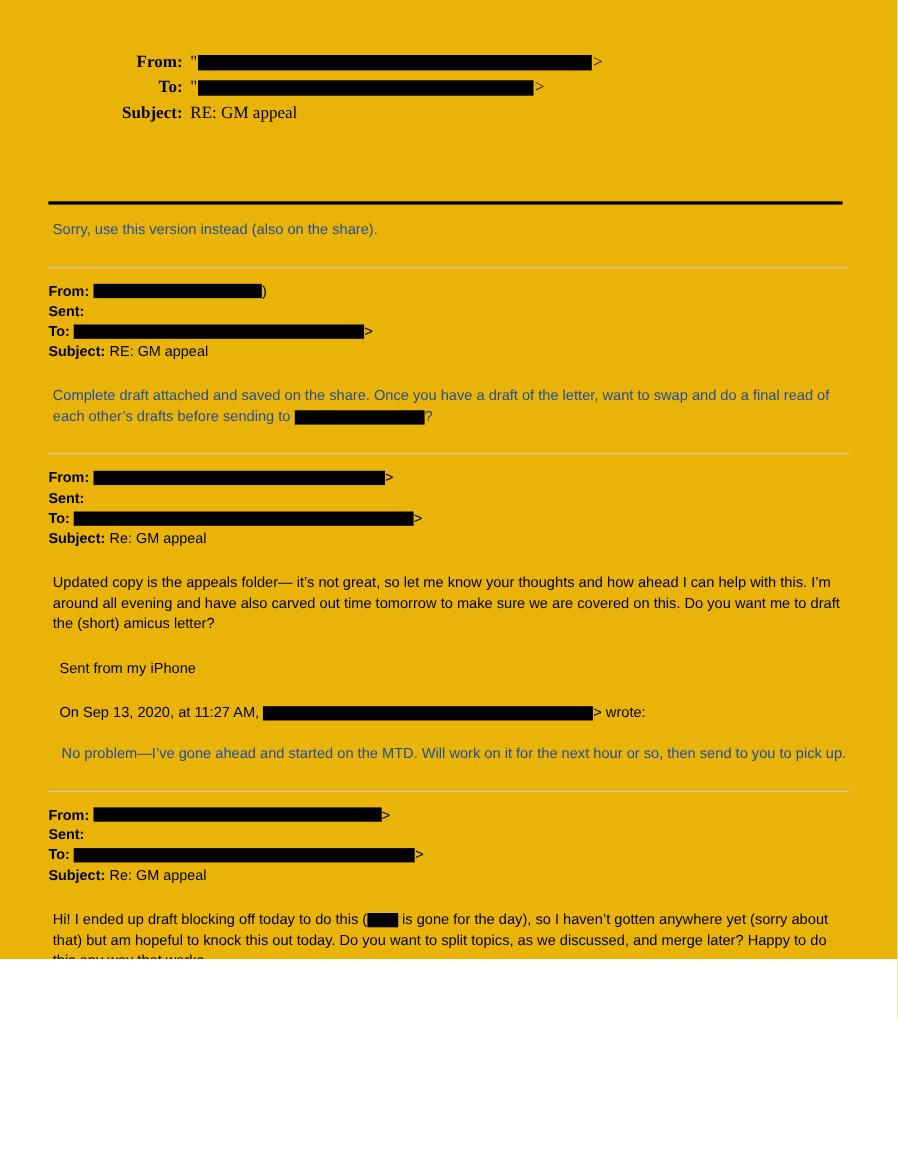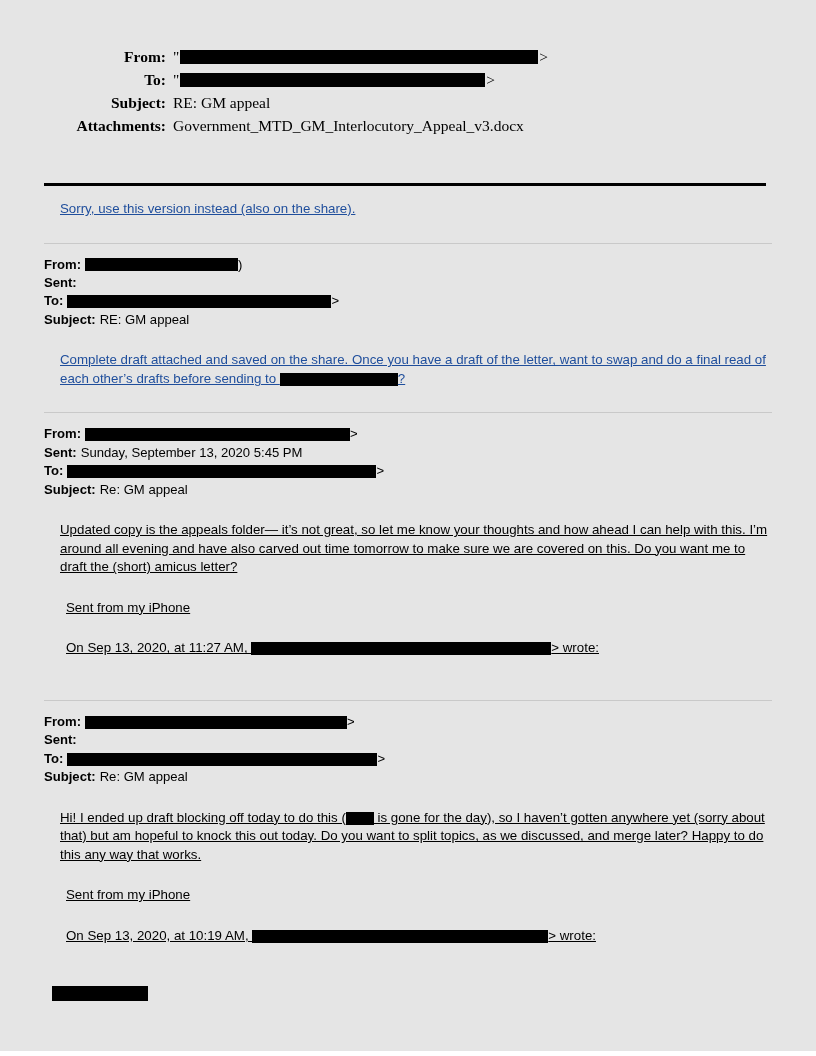--- a/index.html
+++ b/index.html
@@ -2,23 +2,23 @@
 <html><head>
 <meta charset="utf-8">
 <style>
   html, body {
     margin: 0;
     padding: 0;
     background: #ffffff;
   }
   .page {
     width: 816px;
-    height: 1051px;
+    height: 872px;
     position: relative;
-    background: #e5e5e5;
+    background: #eab308;
     font-family: "Liberation Sans", sans-serif;
     color: #000000;
     box-sizing: border-box;
     overflow: hidden;
   }
 
   
   .hdr {
     position: absolute;
     left: 44px;
@@ -74,22 +74,21 @@
     left: 44px;
     top: 200px;
     width: 728px;
     font-size: 13.3px;
     line-height: 18.6px;
   }
   .blue {
     color: #1f4e9c;
   }
   .para {
-    margin: 0 0 0 16px;
-    text-decoration: underline;
+    margin: 0 0 0 4px;
   }
   .spacer-12 { height: 12px; }
   .spacer-18 { height: 18px; }
   .spacer-20 { height: 20px; }
   .spacer-22 { height: 22px; }
   .spacer-24 { height: 24px; }
 
   .thin-rule {
     height: 1px;
     background: #c9c9c9;
@@ -144,24 +143,20 @@
           <span class="gt-mark">&gt;</span>
       </div>
     </div>
 
     <div class="hdr-row">
       <div class="hdr-label">Subject:</div>
       <div class="hdr-value">RE: GM appeal</div>
     </div>
 
 
-    <div class="hdr-row">
-      <div class="hdr-label">Attachments:</div>
-      <div class="hdr-value">Government_MTD_GM_Interlocutory_Appeal_v3.docx</div>
-    </div>
 
   </div>
 
   <hr class="rule">
 
   <div class="body">
 
     <div class="para blue">Sorry, use this version instead (also on the share).</div>
 
     <div class="spacer-24"></div>
@@ -207,21 +202,20 @@
     <div class="meta">
       <div class="meta-row">
         <span class="meta-label">From:</span>
         <span class="meta-val">
             <span class="redact" style="width:265px;"></span>
             <span>&gt;</span>
           </span>
       </div>
       <div class="meta-row">
         <span class="meta-label">Sent:</span>
-        <span class="meta-val">Sunday, September 13, 2020 5:45 PM</span>
       </div>
       <div class="meta-row">
         <span class="meta-label">To:</span>
         <span class="meta-val">
             <span class="redact" style="width:309px;"></span>
             <span>&gt;</span>
           </span>
       </div>
       <div class="meta-row">
         <span class="meta-label">Subject:</span>
@@ -238,20 +232,21 @@
     <div class="para indent-s">Sent from my iPhone</div>
 
     <div class="spacer-22"></div>
 
     <div class="para indent-s">
       <span>On Sep 13, 2020, at 11:27 AM, </span><span class="redact" style="width:300px;"></span><span>&gt; wrote:</span>
     </div>
 
     <div class="spacer-18"></div>
 
+    <div class="para blue indent-m">No problem—I’ve gone ahead and started on the MTD.  Will work on it for the next hour or so, then send to you to pick up.</div>
 
     <div class="spacer-24"></div>
 
     <div class="thin-rule"></div>
     <div class="spacer-12"></div>
 
     <div class="meta">
       <div class="meta-row">
         <span class="meta-label">From:</span>
         <span class="meta-val">

